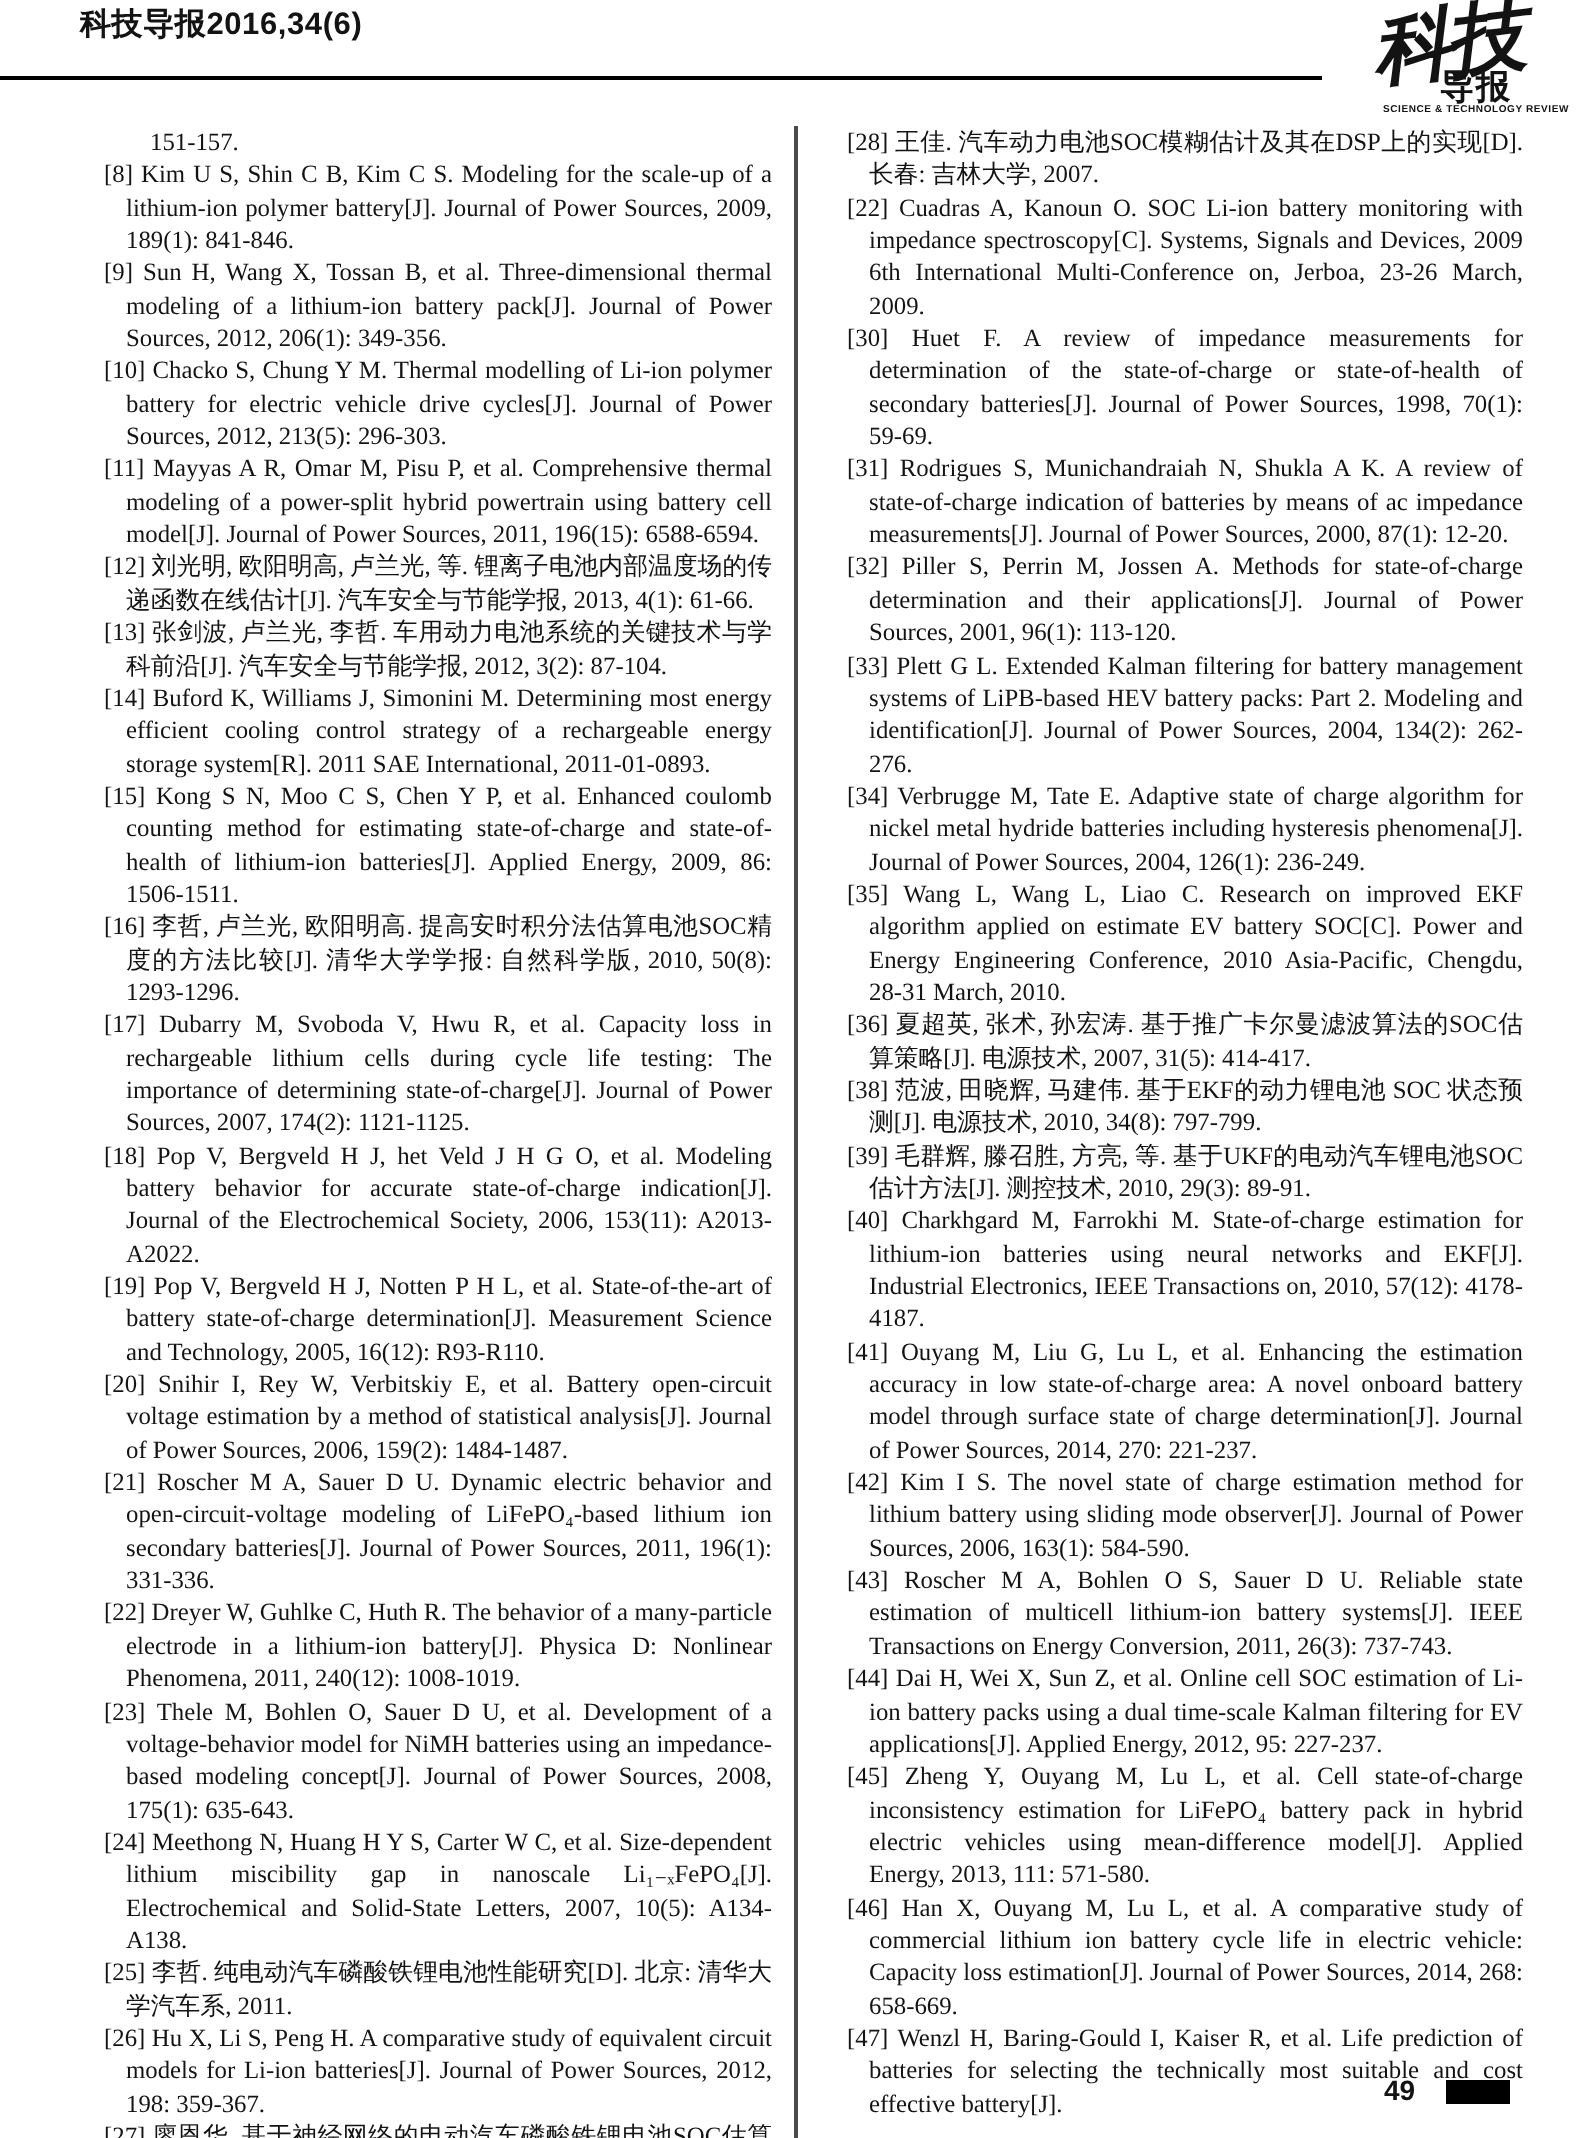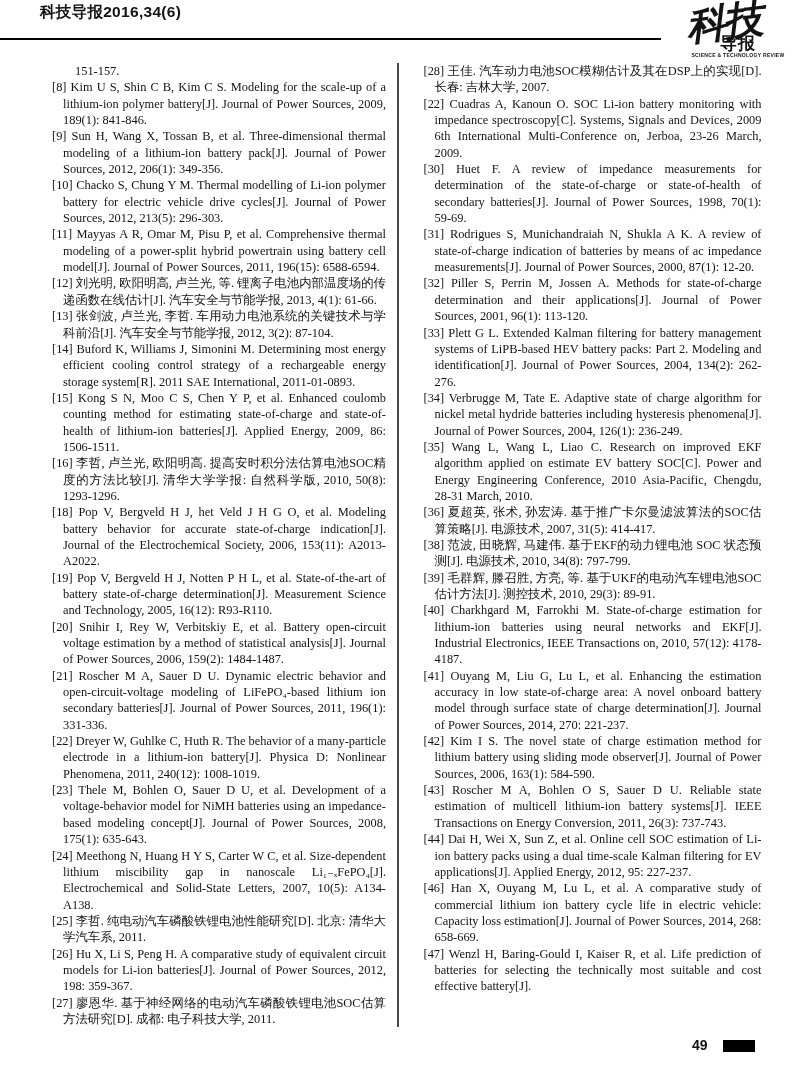--- a/index.html
+++ b/index.html
@@ -89,20 +89,21 @@
         <div class="ref cont"><span class="ref-label"></span> <span class="ref-text">151-157.</span></div>
         <div class="ref"><span class="ref-label">[8]</span> <span class="ref-text">Kim U S, Shin C B, Kim C S. Modeling for the scale-up of a lithium-ion polymer battery[J]. Journal of Power Sources, 2009, 189(1): 841-846.</span></div>
         <div class="ref"><span class="ref-label">[9]</span> <span class="ref-text">Sun H, Wang X, Tossan B, et al. Three-dimensional thermal modeling of a lithium-ion battery pack[J]. Journal of Power Sources, 2012, 206(1): 349-356.</span></div>
         <div class="ref"><span class="ref-label">[10]</span> <span class="ref-text">Chacko S, Chung Y M. Thermal modelling of Li-ion polymer battery for electric vehicle drive cycles[J]. Journal of Power Sources, 2012, 213(5): 296-303.</span></div>
         <div class="ref"><span class="ref-label">[11]</span> <span class="ref-text">Mayyas A R, Omar M, Pisu P, et al. Comprehensive thermal modeling of a power-split hybrid powertrain using battery cell model[J]. Journal of Power Sources, 2011, 196(15): 6588-6594.</span></div>
         <div class="ref"><span class="ref-label">[12]</span> <span class="ref-text">刘光明, 欧阳明高, 卢兰光, 等. 锂离子电池内部温度场的传递函数在线估计[J]. 汽车安全与节能学报, 2013, 4(1): 61-66.</span></div>
         <div class="ref"><span class="ref-label">[13]</span> <span class="ref-text">张剑波, 卢兰光, 李哲. 车用动力电池系统的关键技术与学科前沿[J]. 汽车安全与节能学报, 2012, 3(2): 87-104.</span></div>
         <div class="ref"><span class="ref-label">[14]</span> <span class="ref-text">Buford K, Williams J, Simonini M. Determining most energy efficient cooling control strategy of a rechargeable energy storage system[R]. 2011 SAE International, 2011-01-0893.</span></div>
         <div class="ref"><span class="ref-label">[15]</span> <span class="ref-text">Kong S N, Moo C S, Chen Y P, et al. Enhanced coulomb counting method for estimating state-of-charge and state-of-health of lithium-ion batteries[J]. Applied Energy, 2009, 86: 1506-1511.</span></div>
         <div class="ref"><span class="ref-label">[16]</span> <span class="ref-text">李哲, 卢兰光, 欧阳明高. 提高安时积分法估算电池SOC精度的方法比较[J]. 清华大学学报: 自然科学版, 2010, 50(8): 1293-1296.</span></div>
+        <div class="ref"><span class="ref-label">[17]</span> <span class="ref-text">Dubarry M, Svoboda V, Hwu R, et al. Capacity loss in rechargeable lithium cells during cycle life testing: The importance of determining state-of-charge[J]. Journal of Power Sources, 2007, 174(2): 1121-1125.</span></div>
         <div class="ref"><span class="ref-label">[18]</span> <span class="ref-text">Pop V, Bergveld H J, het Veld J H G O, et al. Modeling battery behavior for accurate state-of-charge indication[J]. Journal of the Electrochemical Society, 2006, 153(11): A2013-A2022.</span></div>
         <div class="ref"><span class="ref-label">[19]</span> <span class="ref-text">Pop V, Bergveld H J, Notten P H L, et al. State-of-the-art of battery state-of-charge determination[J]. Measurement Science and Technology, 2005, 16(12): R93-R110.</span></div>
         <div class="ref"><span class="ref-label">[20]</span> <span class="ref-text">Snihir I, Rey W, Verbitskiy E, et al. Battery open-circuit voltage estimation by a method of statistical analysis[J]. Journal of Power Sources, 2006, 159(2): 1484-1487.</span></div>
         <div class="ref"><span class="ref-label">[21]</span> <span class="ref-text">Roscher M A, Sauer D U. Dynamic electric behavior and open-circuit-voltage modeling of LiFePO₄-based lithium ion secondary batteries[J]. Journal of Power Sources, 2011, 196(1): 331-336.</span></div>
         <div class="ref"><span class="ref-label">[22]</span> <span class="ref-text">Dreyer W, Guhlke C, Huth R. The behavior of a many-particle electrode in a lithium-ion battery[J]. Physica D: Nonlinear Phenomena, 2011, 240(12): 1008-1019.</span></div>
         <div class="ref"><span class="ref-label">[23]</span> <span class="ref-text">Thele M, Bohlen O, Sauer D U, et al. Development of a voltage-behavior model for NiMH batteries using an impedance-based modeling concept[J]. Journal of Power Sources, 2008, 175(1): 635-643.</span></div>
         <div class="ref"><span class="ref-label">[24]</span> <span class="ref-text">Meethong N, Huang H Y S, Carter W C, et al. Size-dependent lithium miscibility gap in nanoscale Li₁₋ₓFePO₄[J]. Electrochemical and Solid-State Letters, 2007, 10(5): A134-A138.</span></div>
         <div class="ref"><span class="ref-label">[25]</span> <span class="ref-text">李哲. 纯电动汽车磷酸铁锂电池性能研究[D]. 北京: 清华大学汽车系, 2011.</span></div>
         <div class="ref"><span class="ref-label">[26]</span> <span class="ref-text">Hu X, Li S, Peng H. A comparative study of equivalent circuit models for Li-ion batteries[J]. Journal of Power Sources, 2012, 198: 359-367.</span></div>
         <div class="ref"><span class="ref-label">[27]</span> <span class="ref-text">廖恩华. 基于神经网络的电动汽车磷酸铁锂电池SOC估算方法研究[D]. 成都: 电子科技大学, 2011.</span></div>
@@ -118,20 +119,21 @@
         <div class="ref"><span class="ref-label">[34]</span> <span class="ref-text">Verbrugge M, Tate E. Adaptive state of charge algorithm for nickel metal hydride batteries including hysteresis phenomena[J]. Journal of Power Sources, 2004, 126(1): 236-249.</span></div>
         <div class="ref"><span class="ref-label">[35]</span> <span class="ref-text">Wang L, Wang L, Liao C. Research on improved EKF algorithm applied on estimate EV battery SOC[C]. Power and Energy Engineering Conference, 2010 Asia-Pacific, Chengdu, 28-31 March, 2010.</span></div>
         <div class="ref"><span class="ref-label">[36]</span> <span class="ref-text">夏超英, 张术, 孙宏涛. 基于推广卡尔曼滤波算法的SOC估算策略[J]. 电源技术, 2007, 31(5): 414-417.</span></div>
         <div class="ref"><span class="ref-label">[38]</span> <span class="ref-text">范波, 田晓辉, 马建伟. 基于EKF的动力锂电池 SOC 状态预测[J]. 电源技术, 2010, 34(8): 797-799.</span></div>
         <div class="ref"><span class="ref-label">[39]</span> <span class="ref-text">毛群辉, 滕召胜, 方亮, 等. 基于UKF的电动汽车锂电池SOC估计方法[J]. 测控技术, 2010, 29(3): 89-91.</span></div>
         <div class="ref"><span class="ref-label">[40]</span> <span class="ref-text">Charkhgard M, Farrokhi M. State-of-charge estimation for lithium-ion batteries using neural networks and EKF[J]. Industrial Electronics, IEEE Transactions on, 2010, 57(12): 4178-4187.</span></div>
         <div class="ref"><span class="ref-label">[41]</span> <span class="ref-text">Ouyang M, Liu G, Lu L, et al. Enhancing the estimation accuracy in low state-of-charge area: A novel onboard battery model through surface state of charge determination[J]. Journal of Power Sources, 2014, 270: 221-237.</span></div>
         <div class="ref"><span class="ref-label">[42]</span> <span class="ref-text">Kim I S. The novel state of charge estimation method for lithium battery using sliding mode observer[J]. Journal of Power Sources, 2006, 163(1): 584-590.</span></div>
         <div class="ref"><span class="ref-label">[43]</span> <span class="ref-text">Roscher M A, Bohlen O S, Sauer D U. Reliable state estimation of multicell lithium-ion battery systems[J]. IEEE Transactions on Energy Conversion, 2011, 26(3): 737-743.</span></div>
         <div class="ref"><span class="ref-label">[44]</span> <span class="ref-text">Dai H, Wei X, Sun Z, et al. Online cell SOC estimation of Li-ion battery packs using a dual time-scale Kalman filtering for EV applications[J]. Applied Energy, 2012, 95: 227-237.</span></div>
+        <div class="ref"><span class="ref-label">[45]</span> <span class="ref-text">Zheng Y, Ouyang M, Lu L, et al. Cell state-of-charge inconsistency estimation for LiFePO₄ battery pack in hybrid electric vehicles using mean-difference model[J]. Applied Energy, 2013, 111: 571-580.</span></div>
         <div class="ref"><span class="ref-label">[46]</span> <span class="ref-text">Han X, Ouyang M, Lu L, et al. A comparative study of commercial lithium ion battery cycle life in electric vehicle: Capacity loss estimation[J]. Journal of Power Sources, 2014, 268: 658-669.</span></div>
         <div class="ref"><span class="ref-label">[47]</span> <span class="ref-text">Wenzl H, Baring-Gould I, Kaiser R, et al. Life prediction of batteries for selecting the technically most suitable and cost effective battery[J].</span></div>
       </div>
   </div>
 
   <div class="footer-page">49</div>
   <div class="footer-bar"></div>
 
 </div>
 

